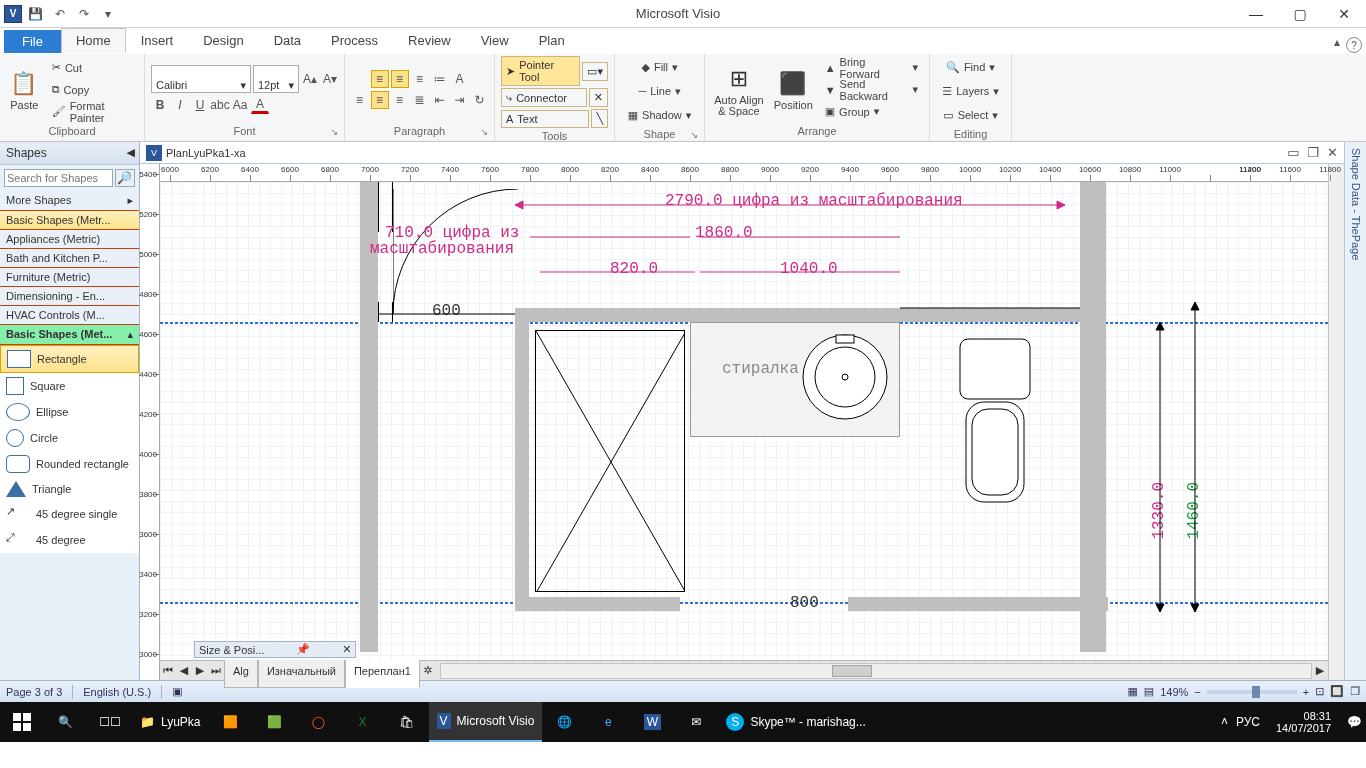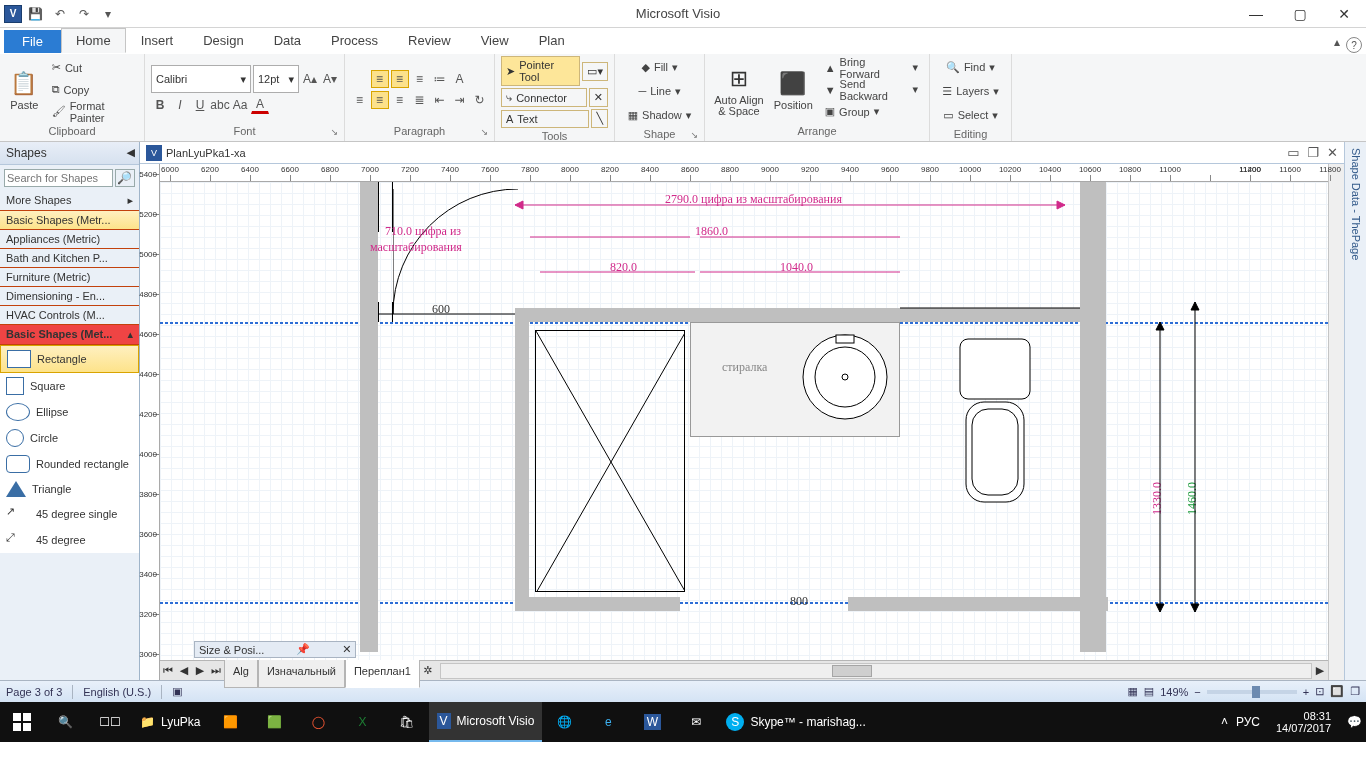--- a/index.html
+++ b/index.html
@@ -27,36 +27,36 @@
 .rgroup { border-right: 1px solid #dcdcdc; padding: 2px 6px; display: flex; flex-direction: column; justify-content: space-between; }
 .rgroup .body { display: flex; align-items: center; gap: 4px; flex: 1; }
 .rgroup .label { text-align: center; font-size: 11px; color: #666; padding: 2px 0; position: relative; }
 .rgroup .label .dlaunch { position: absolute; right: 0; bottom: 2px; font-size: 9px; color: #777; cursor: pointer; }
 .big-btn { width: 40px; display: flex; flex-direction: column; align-items: center; justify-content: center; cursor: pointer; padding: 2px; }
 .big-btn .icon { width: 32px; height: 32px; display: flex; align-items: center; justify-content: center; font-size: 22px; }
 .big-btn .cap { font-size: 11px; color: #444; text-align: center; line-height: 1; }
 .small-btn { height: 22px; padding: 0 5px; display: flex; align-items: center; gap: 4px; cursor: pointer; font-size: 11px; color: #444; }
 .col { display: flex; flex-direction: column; justify-content: center; }
 .row { display: flex; align-items: center; gap: 2px; }
-.font-combo { border: 1px solid #adadad; background: #fff; height: 28px; padding: 13px 4px; font-size: 11px; display: flex; align-items: center; justify-content: space-between; }
+.font-combo { border: 1px solid #adadad; background: #fff; height: 28px; padding: 13px 4px; font-size: 11px; display: flex; align-items: flex-start; justify-content: space-between; }
 .ribbon-icon { width: 18px; height: 18px; display: inline-flex; align-items: center; justify-content: center; border: 1px solid transparent; cursor: pointer; color: #555; }
 .tool-btn { border: 1px solid #cdb67a; padding: 2px 4px; display: flex; align-items: center; gap: 4px; cursor: pointer; font-size: 11px; }
 .pointer-tool { background: #fde699; }
 
 
 .workspace { display: flex; height: 538px; }
 .shapes-panel { width: 140px; border-right: 1px solid #9fb4c9; background: #eaf0f7; display: flex; flex-direction: column; }
 .shapes-panel .hdr { background: linear-gradient(#e8eef7, #d6e1ef); padding: 4px 6px; font-size: 12px; border-bottom: 1px solid #b5c7db; position: relative; }
 .shapes-panel .hdr .collapse { position: absolute; right: 4px; top: 4px; cursor: pointer; font-size: 11px; }
 .shapes-panel .search { padding: 4px; display: flex; gap: 2px; }
 .shapes-panel .search input { flex: 1; width: 0; border: 1px solid #9aa; padding: 2px; font-size: 11px; }
 .shapes-panel .search .go { width: 20px; background: #eaf0f7; border: 1px solid #9aa; display:flex; align-items:center; justify-content:center; cursor:pointer; }
 .stencil-bar { padding: 3px 6px; border-bottom: 1px solid #c2410c; cursor: pointer; font-size: 11px; white-space: nowrap; overflow: hidden; text-overflow: ellipsis; position: relative; }
 .stencil-bar.active { background: linear-gradient(#fff0c0, #fde38a); }
-.stencil-bar.expanded { background: #ef4444; }
+.stencil-bar.expanded { background: #86efac; }
 .shape-list { background: #fff; flex: 0 0 auto; }
 .shape-item { display: flex; align-items: center; gap: 6px; padding: 4px 6px; cursor: pointer; font-size: 11px; }
 .shape-item .sicon { width: 24px; height: 18px; border: 1px solid #3a6ea5; background: #fff; }
 .shape-item.sel { background: linear-gradient(#fff0c0, #fde38a); border: 1px solid #d9a400; }
 
 .doc-area { flex: 1; display: flex; flex-direction: column; background: #fff; position: relative; }
 .doc-title { height: 22px; display: flex; align-items: center; padding: 0 6px; font-size: 11px; border-bottom: 1px solid #b5c7db; }
 .doc-title .ico { width: 16px; height: 16px; background: #2b579a; color:#fff; font-size:9px; display:flex; align-items:center; justify-content:center; margin-right:4px; }
 .doc-title .mdi { margin-left: auto; display:flex; gap: 8px; font-size: 13px; color:#555; }
 .canvas-wrap { flex:1; display:flex; }
@@ -72,21 +72,21 @@
   background-image:
     linear-gradient(#eef3f8 1px, transparent 1px),
     linear-gradient(90deg, #eef3f8 1px, transparent 1px),
     linear-gradient(#dde6ef 1px, transparent 1px),
     linear-gradient(90deg, #dde6ef 1px, transparent 1px);
   background-size: 11px 11px, 11px 11px, 55px 55px, 55px 55px;
 }
 .drawing { position:absolute; inset:0; }
 .wall { position:absolute; background:#bfbfbf; }
 .thin-line { position:absolute; background:#000; }
-.dim-text { position:absolute; font-size:12px; font-family: Liberation Serif, serif; white-space:nowrap; }
+.dim-text { position:absolute; font-size:16px; font-family: Liberation Mono, monospace; white-space:nowrap; }
 .dim-pink { color: #d12a8a; }
 .dim-green { color: #1a9a3a; }
 .guide { position:absolute; border:1px dashed #2e6ed6; }
 
 .nosel-panel { position:absolute; width:160px; height:200px; background:#fff; border:1px solid #a9b4c2; box-shadow: 2px 2px 4px rgba(0,0,0,.15); display:flex; align-items:center; justify-content:center; font-size:11px; color:#555; }
 .size-pos-tab { position:absolute; bottom:0; border:1px solid #a9b4c2; background:#e4ebf4; font-size:11px; padding:1px 4px; display:flex; align-items:center; gap:4px; }
 
 .page-tabs { height:20px; background:#e6e6e6; border-top:1px solid #b5b5b5; display:flex; align-items:center; font-size:11px; }
 .page-tabs .nav { width:16px; text-align:center; cursor:pointer; }
 .page-tabs .ptab { padding: 10px 8px; border:1px solid #b5b5b5; background:#efefef; cursor:pointer; }

